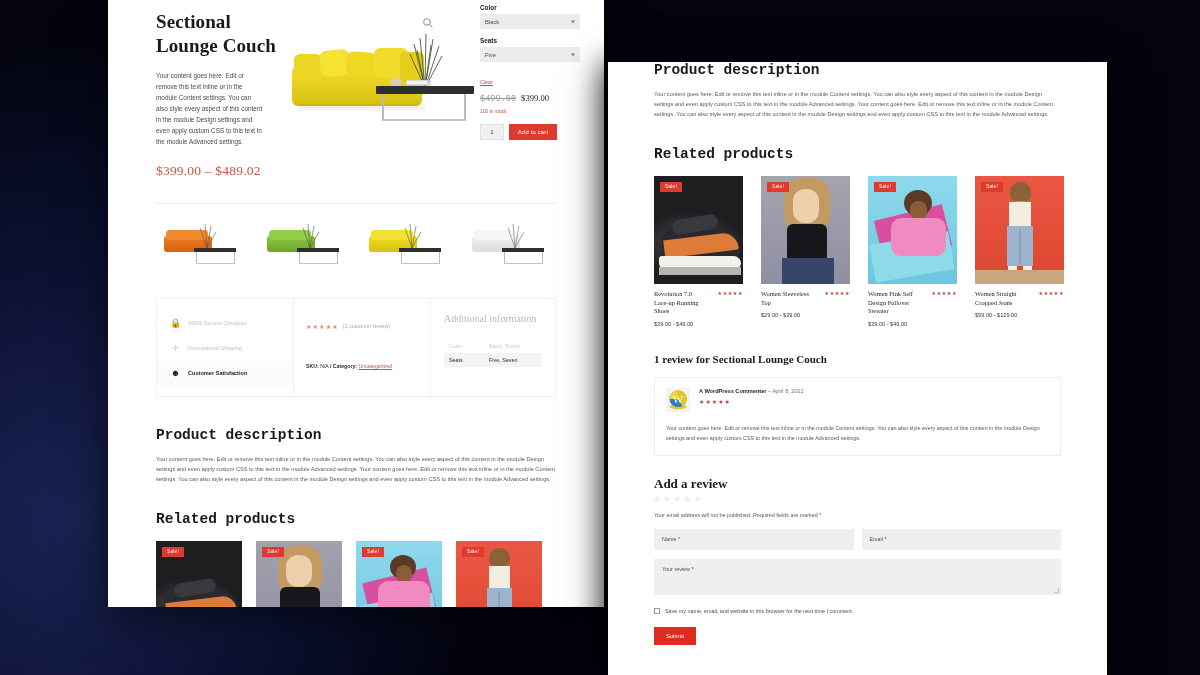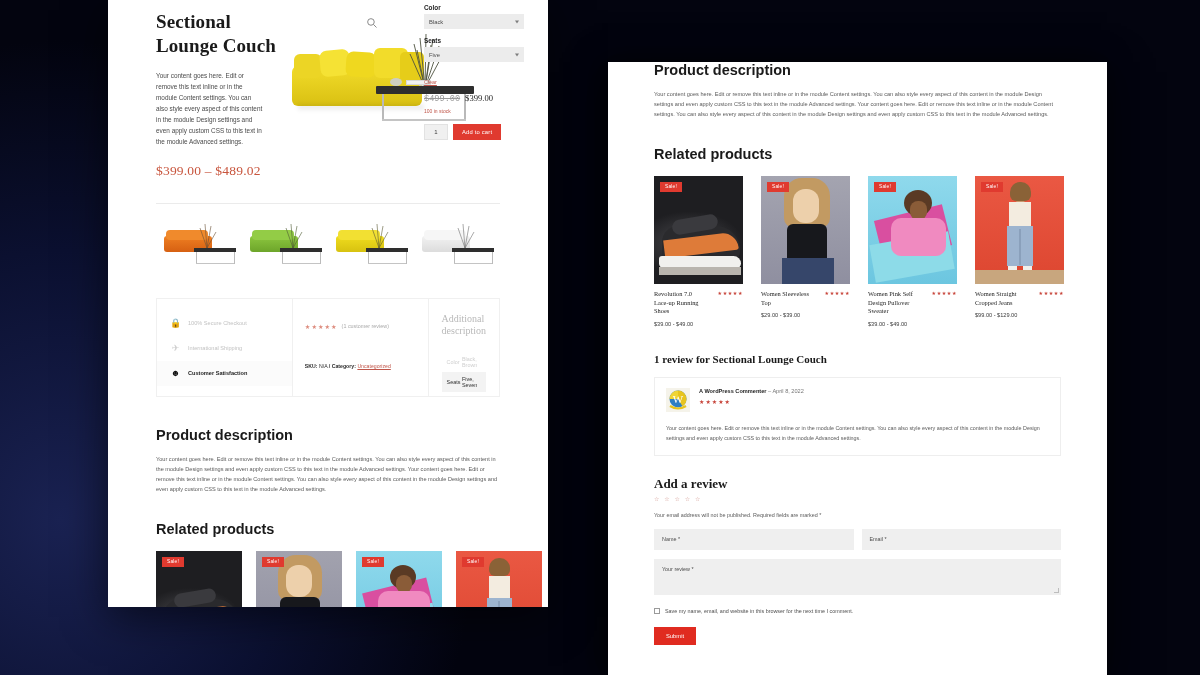--- a/index.html
+++ b/index.html
@@ -21,36 +21,36 @@
       linear-gradient(180deg, #000000 0%, #020208 40%, #06040f 100%);
   }
 
   
   .shot {
     position: absolute;
     background: #ffffff;
     overflow: hidden;
   }
   #shot-left {
-    left: 108px; top: 0px; width: 440px; height: 607px;
+    left: 108px; top: 0px; width: 496px; height: 607px;
     box-shadow: 0 10px 40px rgba(0,0,0,0.55);
   }
   #shot-right {
     left: 608px; top: 62px; width: 499px; height: 613px;
     box-shadow: -6px 0 26px rgba(0,0,0,0.6), 0 10px 40px rgba(0,0,0,0.55);
   }
 
   .inner { padding: 0 48px; }
   h1.prod-title {
     font-family: "Liberation Serif", serif;
     font-size: 19px; line-height: 1.28; font-weight: 700; color: #1a1a1a;
     letter-spacing: .1px;
   }
   h2.sec-title {
-    font-family: Liberation Sans, sans-serif;
+    font-family: Liberation Mono, monospace;
     font-size: 14.5px; font-weight: 700; color: #1a1a1a;
   }
   .body-sm {
     font-size: 6.4px; line-height: 1.72; color: #4a4a4a;
   }
   .body-xs {
     font-size: 5.6px; line-height: 1.78; color: #5a5a5a;
   }
 
   
@@ -432,21 +432,21 @@
         </div>
         <div id="sku-row">
           <b>SKU:</b>
           <span>N/A</span>
           <b>/ Category:</b>
           <a id="sku-cat-link" href="#">Uncategorized</a>
         </div>
       </div>
 
       <div id="strip-addinfo">
-        <div id="addinfo-title">Additional description</div>
+        <div id="addinfo-title">Additional information</div>
         <table id="addinfo-table">
           <tbody>
               <tr class="row-a">
             <td class="k">Color</td>
             <td>Black, Brown</td>
           </tr>
           <tr class="row-b">
             <td class="k">Seats</td>
             <td>Five, Seven</td>
           </tr>

